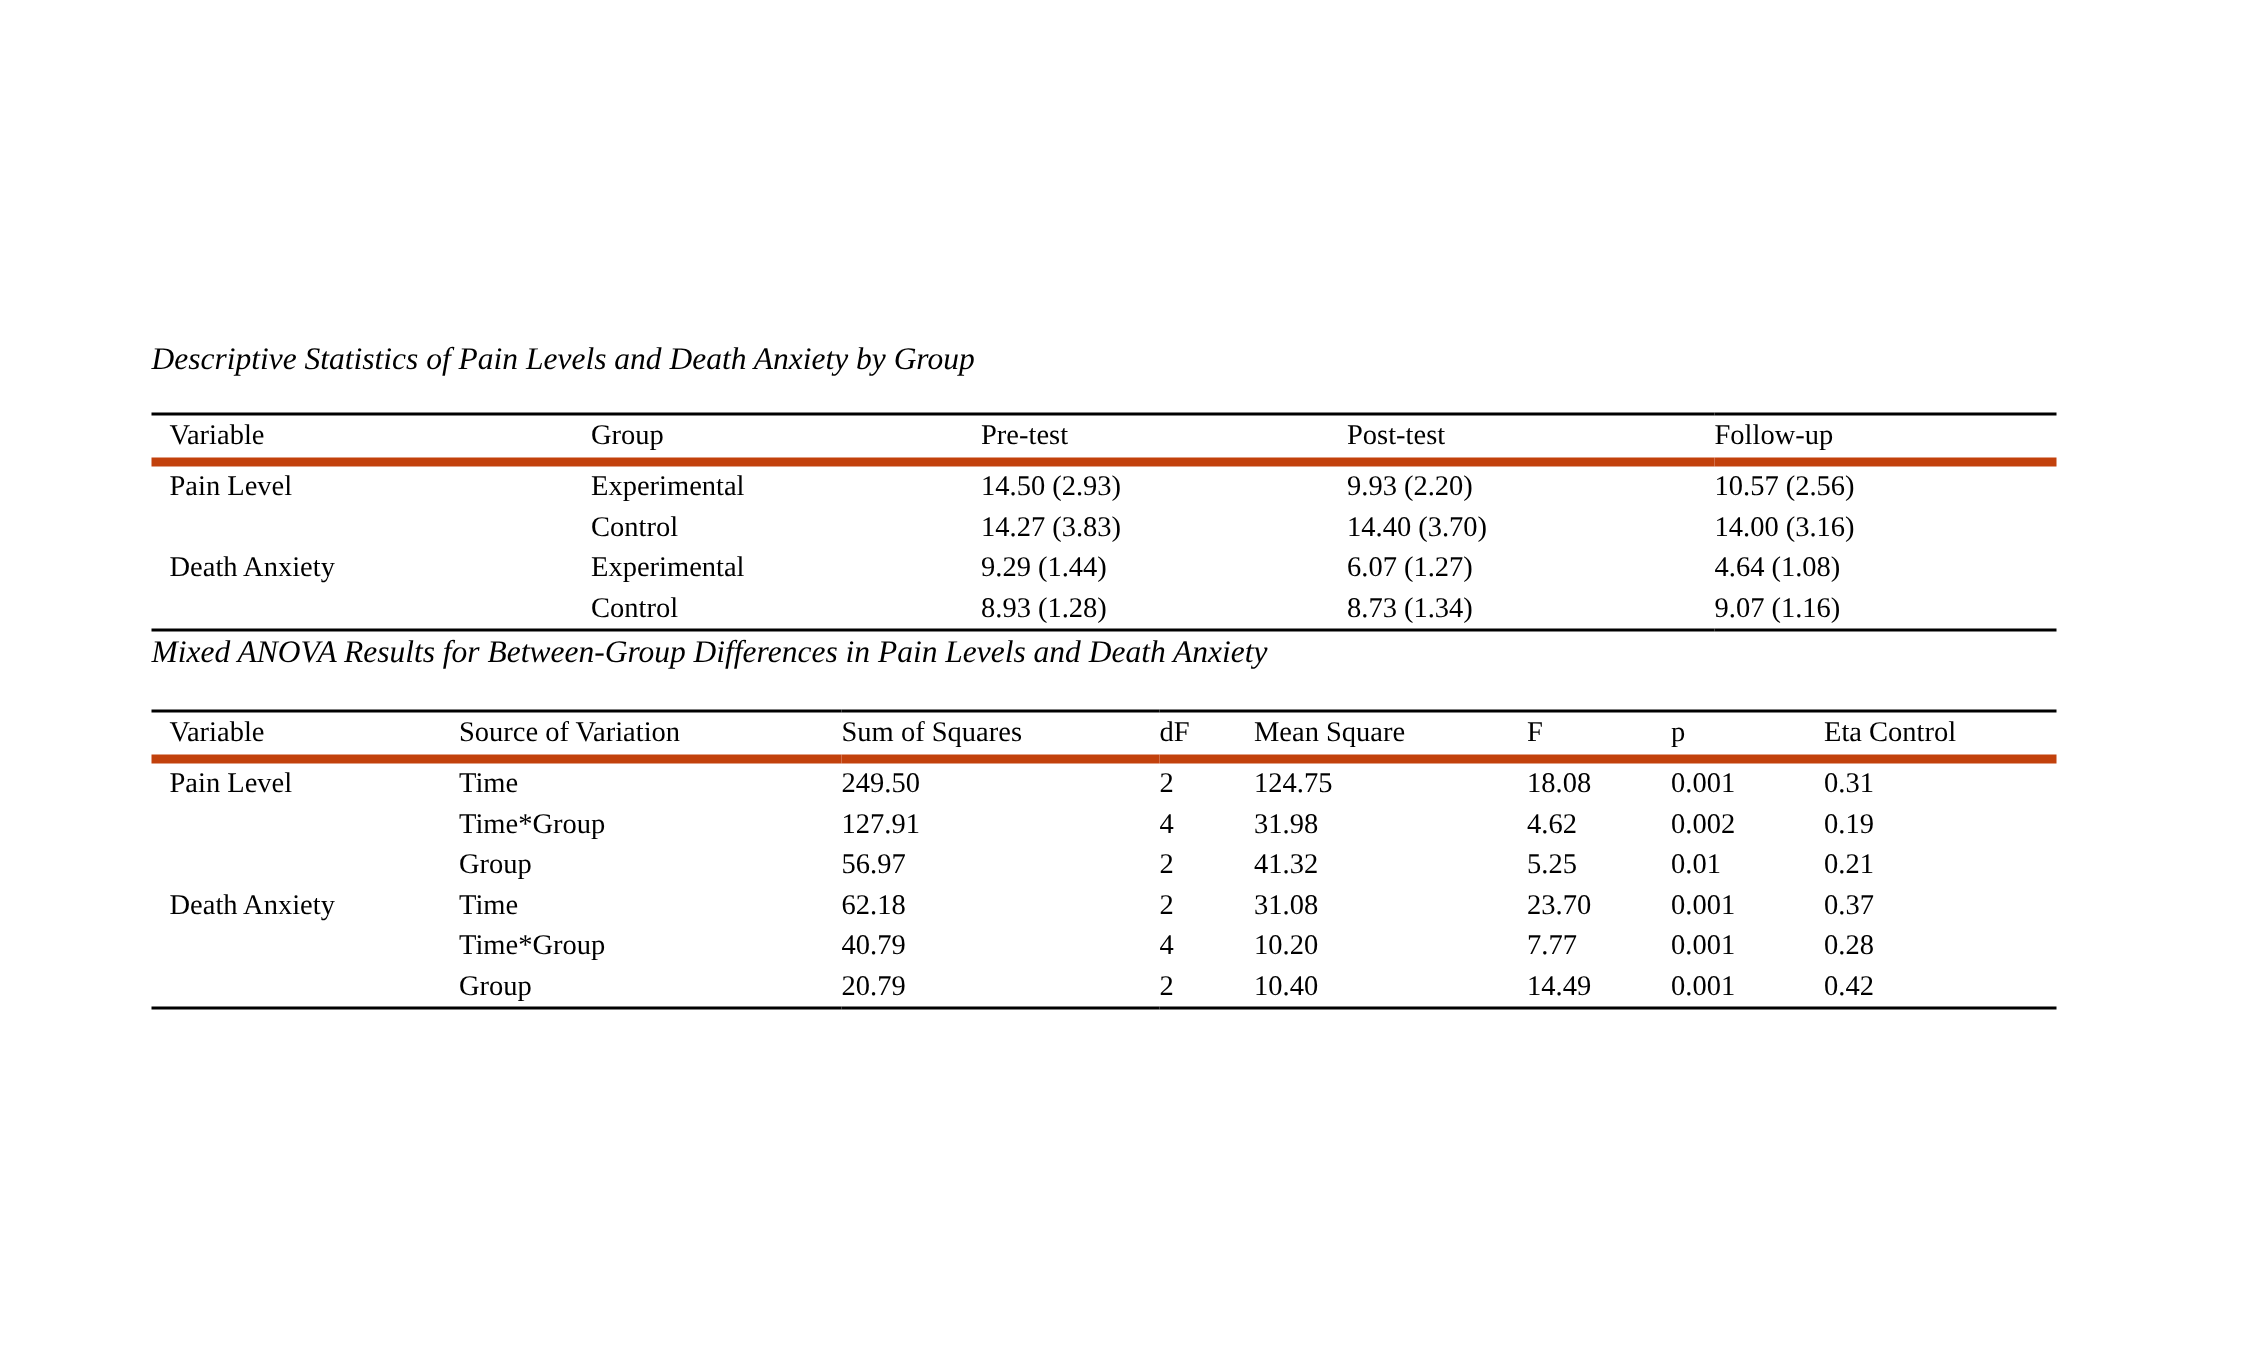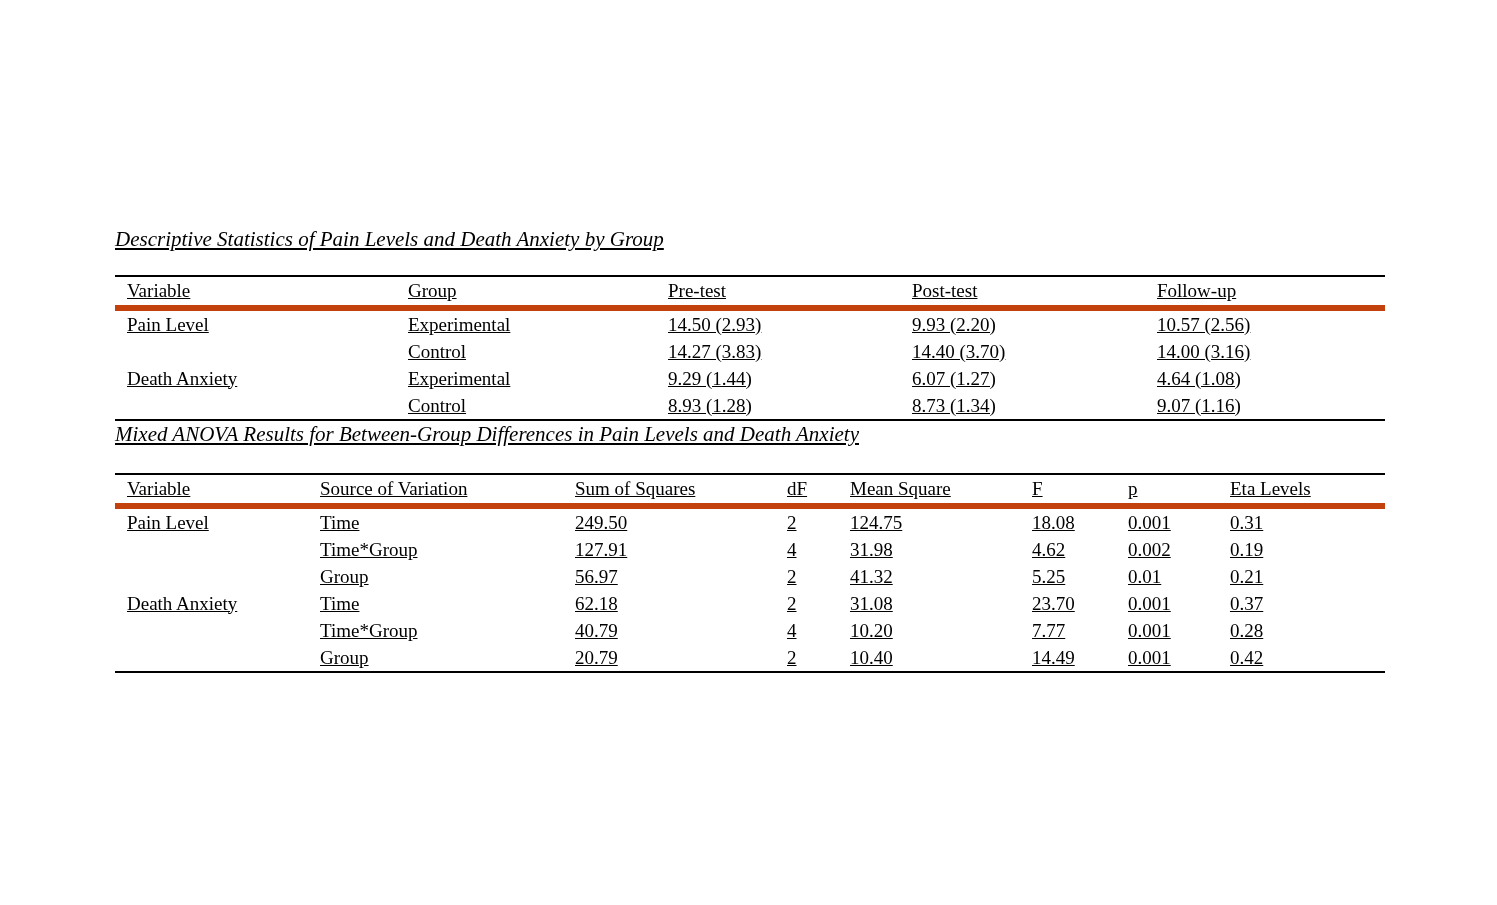--- a/index.html
+++ b/index.html
@@ -10,24 +10,23 @@
   body {
     width: 1497px;
     height: 905px;
     position: relative;
     font-family: "Liberation Serif", serif;
     color: #000000;
     overflow: hidden;
   }
   .page {
     position: absolute;
-    left: 115px;
+    left: 101px;
     top: 226px;
     width: 1270px;
-    text-decoration: underline;
   }
   .tbl-title {
     font-style: italic;
     font-weight: normal;
     font-size: 21px;
     line-height: 27px;
     margin: 0 0 22px 0;
     white-space: nowrap;
   }
   .tbl-title.second {
@@ -133,21 +132,21 @@
     </colgroup>
     <thead>
       <tr>
         <th>Variable</th>
         <th>Source of Variation</th>
         <th>Sum of Squares</th>
         <th>dF</th>
         <th>Mean Square</th>
         <th>F</th>
         <th>p</th>
-        <th>Eta Levels</th>
+        <th>Eta Control</th>
       </tr>
     </thead>
     <tbody>
       <tr>
         <td>Pain Level</td>
         <td>Time</td>
         <td>249.50</td>
         <td>2</td>
         <td>124.75</td>
         <td>18.08</td>

